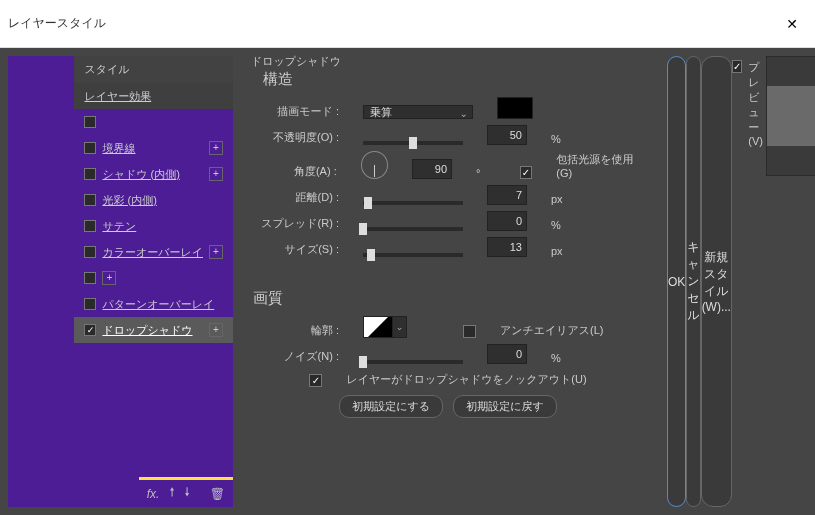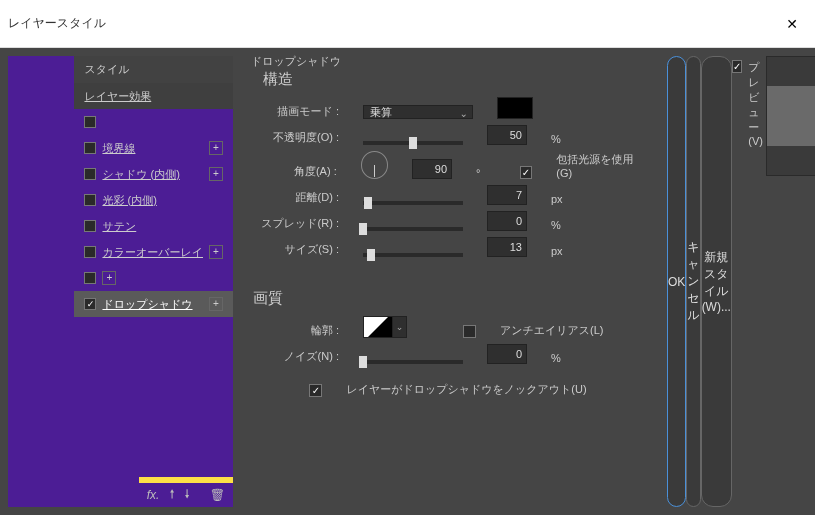--- a/index.html
+++ b/index.html
@@ -13,21 +13,21 @@
 .sidebar-list { flex: 1; overflow: hidden; }
 .sb-head { padding: 6px 10px; font-size: 11px; color: #ccc; background: #424242; }
 .sb-item { display: flex; align-items: center; padding: 5px 10px; font-size: 11px; color: #ccc; gap: 6px; height: 26px; }
 .sb-item.section { background: #3f3f3f; }
 .sb-item.indent { padding-left: 36px; }
 .sb-item.selected { background: #5a5a5a; color: #fff; }
 .sb-item .chk { width: 12px; height: 12px; border: 1px solid #777; background: #2a2a2a; display: inline-flex; align-items: center; justify-content: center; font-size: 9px; color: #fff; }
 .sb-item .chk.on::before { content: "✓"; }
 .sb-item .lbl { flex: 1; text-decoration: underline; }
 .sb-item .plus { width: 14px; height: 14px; border: 1px solid #666; color: #ccc; font-size: 10px; line-height: 12px; text-align: center; }
-.sidebar-footer { height: 30px; display: flex; align-items: center; padding: 0 8px; gap: 10px; color: #bbb; font-size: 12px; border-top: 6px solid #fde047; }
+.sidebar-footer { height: 30px; display: flex; align-items: center; padding: 0 8px; gap: 10px; color: #bbb; font-size: 12px; border-top: 3px solid #fde047; }
 .sidebar-footer .spacer { flex: 1; }
 .main { flex: 1; display: flex; gap: 12px; }
 .panel { flex: 1; color: #ccc; font-size: 11px; }
 .fieldset { border: none; margin-bottom: 4px; position: relative; padding: 10px 8px 8px 8px; }
 .legend { position: absolute; top: -2px; left: 10px; font-size: 11px; color: #ccc; }
 .sub-legend { font-size: 15px; color: #ccc; margin: 4px 0 8px 14px; }
 .row { display: flex; align-items: flex-end; margin: 6px 0; gap: 24px; }
 .row .lab { width: 90px; text-align: right; font-size: 11px; }
 .slider { flex: 0 0 100px; height: 4px; background: #2a2a2a; position: relative; }
 .slider .thumb { position: absolute; top: -4px; width: 8px; height: 12px; background: #ddd; transform: translateX(-50%); }
@@ -90,20 +90,24 @@
           </div>
           <div class="sb-item">
             <span class="chk"></span>
             <span class="lbl">カラーオーバーレイ</span>
             <span class="plus">+</span>
           </div>
           <div class="sb-item">
             <span class="chk"></span>
             <span class="plus">+</span>
           </div>
+          <div class="sb-item">
+            <span class="chk"></span>
+            <span class="lbl">パターンオーバーレイ</span>
+          </div>
           <div class="sb-item selected">
             <span class="chk on"></span>
             <span class="lbl">ドロップシャドウ</span>
             <span class="plus">+</span>
           </div>
         </div>
       <div class="sidebar-footer">
         <span style="font-style:italic">fx.</span>
         <span>🠕</span>
         <span>🠗</span>
@@ -190,25 +194,29 @@
 
           <div class="row">
             <span class="lab">ノイズ(N) :</span>
             <span class="slider">
                 <span class="thumb" style="left:0%"></span>
               </span>
             <input class="num" value="0" style="">
             <span class="unit">%</span>
           </div>
 
-          <div class="row" style="justify-content:center; margin-top:18px;">
+          <div class="row" style="justify-content:center; margin-top:8px;">
             <span class="chk2 on"></span>
             <span>レイヤーがドロップシャドウをノックアウト(U)</span>
           </div>
 
+          <div class="btns-row">
+            <button class="btn-small">初期設定にする</button>
+            <button class="btn-small">初期設定に戻す</button>
+          </div>
         </div>
       </div>
 
       <div class="rightcol">
         <button class="btn primary">OK</button>
         <button class="btn">キャンセル</button>
         <button class="btn">新規スタイル(W)...</button>
         <div class="preview-row">
           <span class="chk2 on"></span>
           <span>プレビュー(V)</span>

